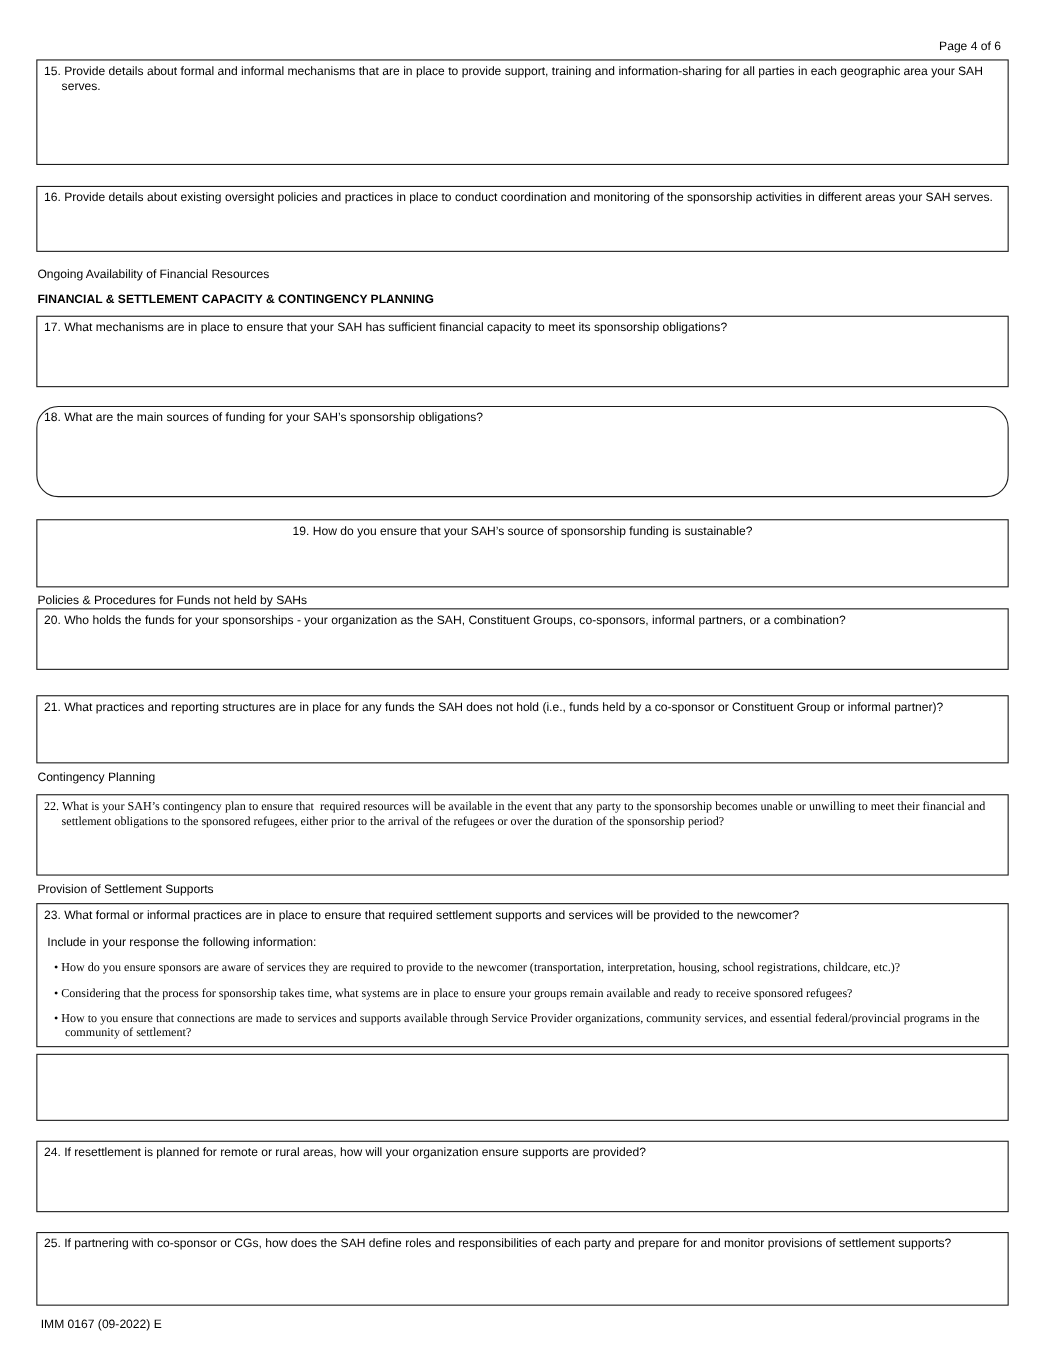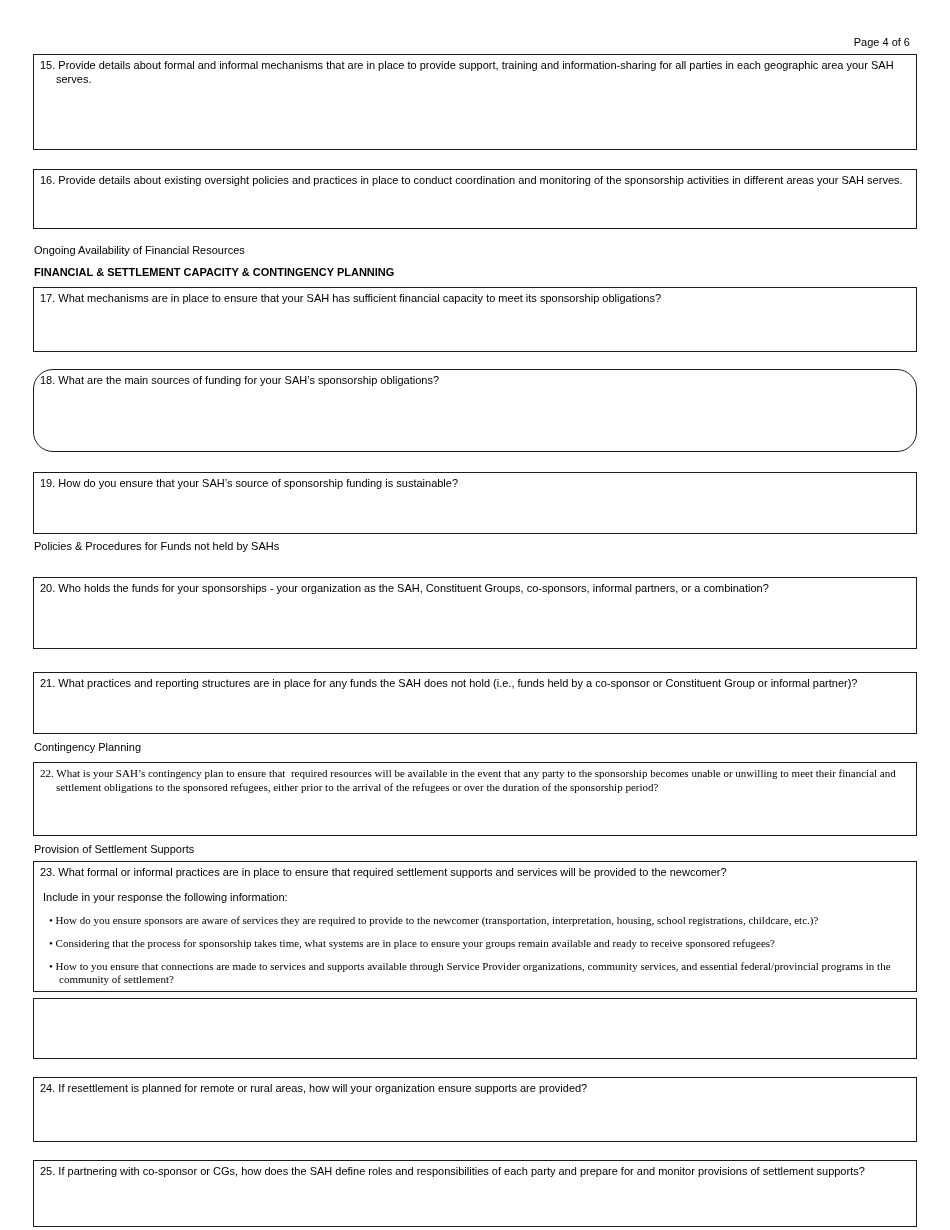--- a/index.html
+++ b/index.html
@@ -80,27 +80,27 @@
   <div class="section-label bold" style="margin-top:9px;">FINANCIAL &amp; SETTLEMENT CAPACITY &amp; CONTINGENCY PLANNING</div>
 
   <div class="qbox" style="margin-top:8px; height:65px;">
     <p class="q-text">17. What mechanisms are in place to ensure that your SAH has sufficient financial capacity to meet its sponsorship obligations?</p>
   </div>
 
   <div class="qbox" style="margin-top:17px; height:83px;border-radius:20px;">
     <p class="q-text">18. What are the main sources of funding for your SAH’s sponsorship obligations?</p>
   </div>
 
-  <div class="qbox" style="margin-top:20px; height:62px;">
+  <div class="qbox" style="margin-top:20px; height:62px;text-align:center;">
     <p class="q-text">19. How do you ensure that your SAH’s source of sponsorship funding is sustainable?</p>
   </div>
 
   <div class="section-label" style="margin-top:6px;">Policies &amp; Procedures for Funds not held by SAHs</div>
 
-  <div class="qbox" style="margin-top:24px; height:72px;">
+  <div class="qbox" style="margin-top:0; height:56px;">
     <p class="q-text">20. Who holds the funds for your sponsorships - your organization as the SAH, Constituent Groups, co-sponsors, informal partners, or a combination?</p>
   </div>
 
   <div class="qbox" style="margin-top:23px; height:62px;">
     <p class="q-text">21. What practices and reporting structures are in place for any funds the SAH does not hold (i.e., funds held by a co-sponsor or Constituent Group or informal partner)?</p>
   </div>
 
   <div class="section-label" style="margin-top:7px;">Contingency Planning</div>
 
   <div class="qbox" style="margin-top:8px; height:74px;font-family:Liberation Serif, serif;">

